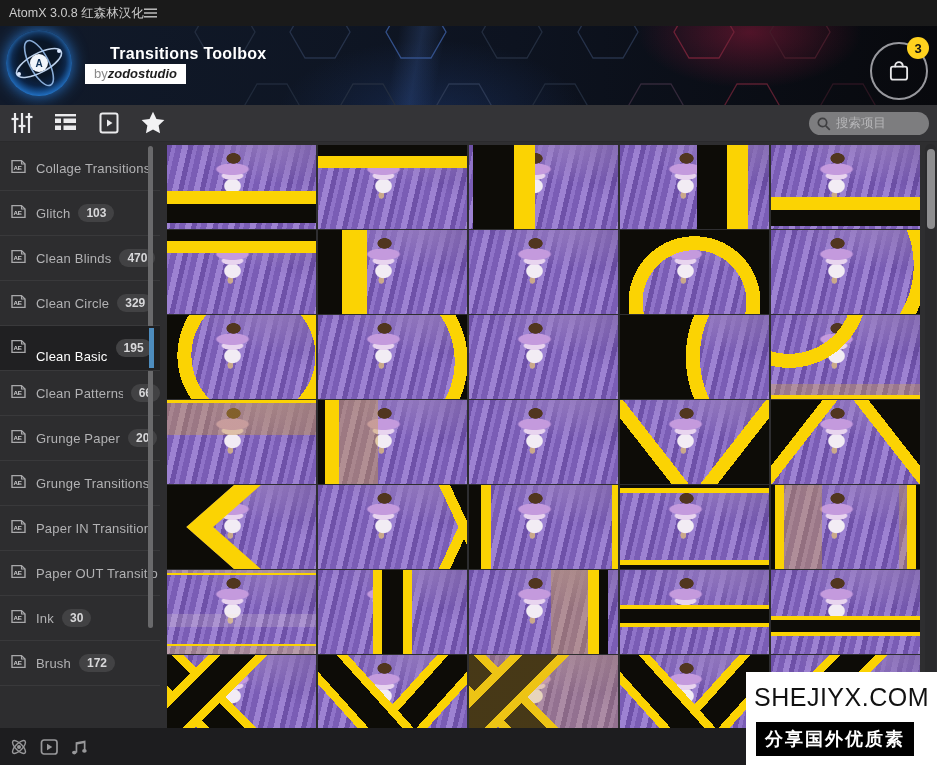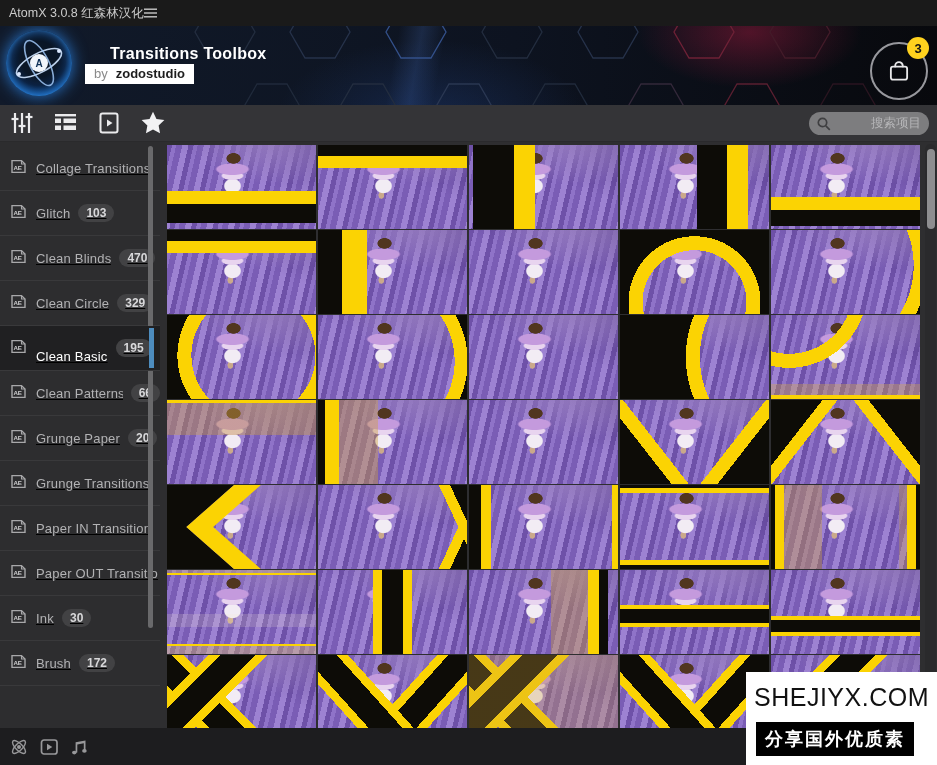--- a/index.html
+++ b/index.html
@@ -21,39 +21,39 @@
       linear-gradient(100deg, rgba(0,0,0,0) 42%, rgba(95,150,255,.16) 44.5%, rgba(0,0,0,0) 47%),
       linear-gradient(90deg,#111a2a 0%, #0d1320 55%, #08090d 100%);
   }
   .hexes { position:absolute; inset:0; }
   .logo { position:absolute; left:6px; top:4px; width:66px; height:66px; border-radius:50%;
     background:radial-gradient(circle at 50% 44%, #0a1626 0 36%, #0c2344 54%, #13549e 72%, #2f9bed 83%, #0a2038 94%);
     box-shadow:0 0 16px rgba(45,135,235,.85), inset 0 0 10px rgba(70,165,255,.55); }
   .logo svg { position:absolute; inset:0; }
   .header-title { position:absolute; left:110px; top:19px; color:#fff; font-size:16px; font-weight:bold; letter-spacing:.3px; }
   .byline { position:absolute; left:85px; top:38px; background:#fff; padding:2px 9px 3px; font-size:13px; color:#8a8a8a; }
-  .byline b { color:#1d1d1d; margin-left:8px; }
+  .byline b { color:#1d1d1d; margin-left:0;font-style:italic; }
   .cart { position:absolute; right:9px; top:16px; width:58px; height:58px; border-radius:50%;
     border:2px solid rgba(212,212,218,.7); display:flex; align-items:center; justify-content:center; cursor:pointer; }
   .cart-badge { position:absolute; right:-3px; top:-7px; width:22px; height:22px; border-radius:50%;
     background:#ffd21e; color:#141414; font-size:13px; font-weight:bold; display:flex; align-items:center; justify-content:center; }
 
   
   .toolbar { position:absolute; left:0; top:105px; width:100%; height:37px; background:#343437;
     border-bottom:1px solid #2a2a2c; display:flex; align-items:center; gap:19px; padding:0 8px 0 10px; }
   .tbtn { display:flex; align-items:center; cursor:pointer; }
   .searchwrap { margin-left:auto; position:relative; }
   .searchwrap svg { position:absolute; left:8px; top:5px; }
   .search { width:120px; height:23px; border-radius:12px; background:#7d7d7f; border:none; outline:none;
-    color:#2c2c2c; font-size:12.5px; padding:0 8px 0 27px; font-family:inherit;text-align:right; }
+    color:#2c2c2c; font-size:12.5px; padding:0 8px 0 27px; font-family:inherit; }
   .search::placeholder { color:#b6b6b8; }
 
   
   .sidebar { position:absolute; left:0; top:142px; width:160px; bottom:37px; background:#2d2d2f; overflow:hidden; }
-  .side-list { padding-top:4px;text-decoration:underline; }
+  .side-list { padding-top:4px; }
   .side-item { position:relative; height:45px; display:flex; align-items:center; padding-left:10px;
     border-bottom:1px solid #39393b; cursor:pointer; }
   .side-item .ae { flex:none; margin-right:9px; }
   .side-label { font-size:13px; color:#b2b2b4; white-space:nowrap; overflow:hidden; letter-spacing:.2px; }
   .side-badge { flex:none; margin-left:8px; background:#424244; border-radius:10px; padding:2px 8px;
     font-size:12px; font-weight:bold; color:#d8d8da; }
   .side-item.selected { background:#202022; z-index:3; }
   .side-item.selected .side-label { color:#ffffff;margin-top:17px; }
   .side-item.selected::after { content:""; position:absolute; right:6px; top:2px; bottom:2px; width:5px; background:#4d8cbe; }
   .side-scroll { position:absolute; right:7px; top:4px; width:5px; height:482px; background:#69696b; border-radius:3px; z-index:2; }

